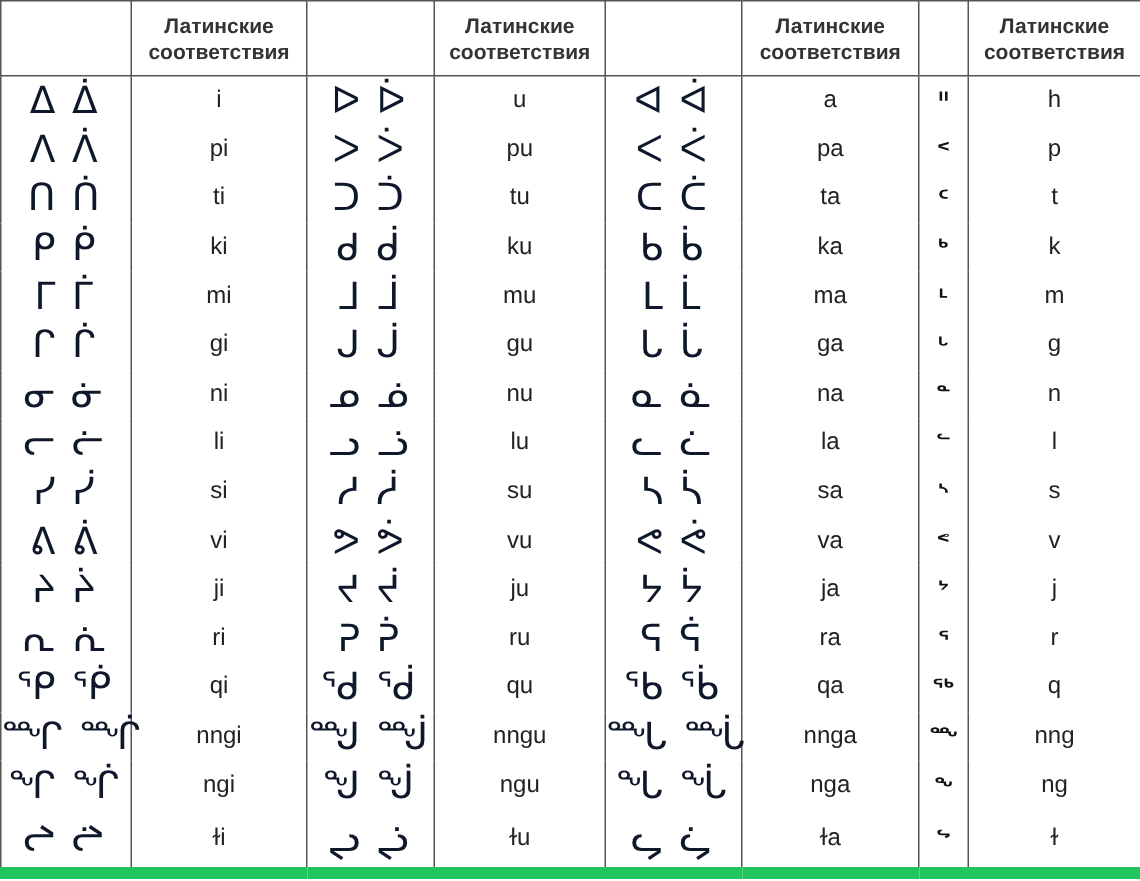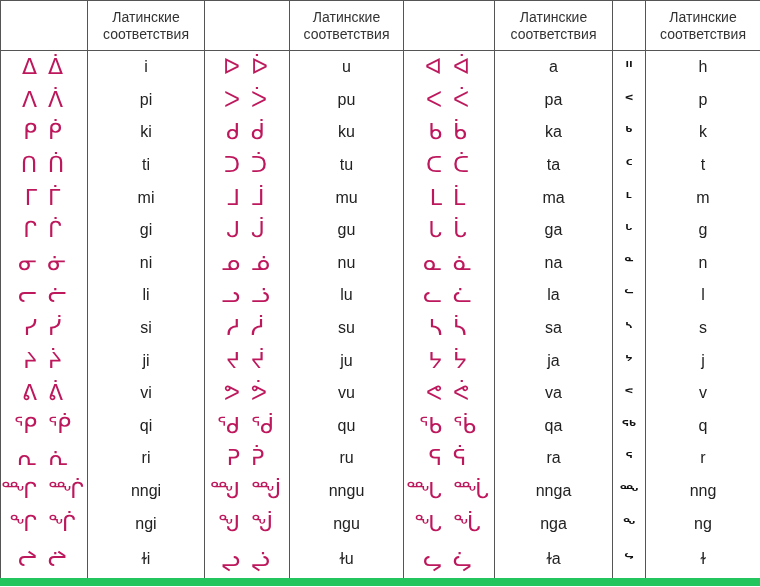--- a/index.html
+++ b/index.html
@@ -1,22 +1,22 @@
 <!DOCTYPE html>
 <html><head>
 <meta charset="utf-8">
 <style>
   html, body { margin:0; padding:0; background:#ffffff; }
   body { width:760px; height:587px; overflow:hidden; font-family:"Liberation Sans", "DejaVu Sans", sans-serif; color:#1a1a1a; }
   table.syl { border-collapse:collapse; width:760px; table-layout:fixed; position:absolute; left:0; top:0; }
   table.syl td, table.syl th { border-left:1.5px solid #555; border-right:1.5px solid #555; padding:0; text-align:center; vertical-align:middle; }
-  table.syl thead th { height:49px; font-weight:normal; font-size:14px; line-height:17px; color:#333; border-top:1.5px solid #555; border-bottom:1.5px solid #555; }
+  table.syl thead th { height:49px; font-weight:bold; font-size:14px; line-height:17px; color:#333; border-top:1.5px solid #555; border-bottom:1.5px solid #555; }
   table.syl tbody td { height:32.6px; }
   table.syl tbody tr:last-child td { border-bottom:8px solid #22c55e; height:38px; }
-  td.sym { font-family:Liberation Sans, sans-serif; font-size:22px; letter-spacing:3px; white-space:nowrap; color:#be185d; }
+  td.sym { font-family:Liberation Sans, sans-serif; font-size:25px; letter-spacing:3px; white-space:nowrap; color:#0f172a; }
   td.final { font-family:"DejaVu Sans", sans-serif; font-size:15px; font-weight:bold; color:#111; white-space:nowrap; }
   td.lat { font-family:"Liberation Sans", sans-serif; font-size:16px; color:#222; }
   .sp { display:inline-block; width:8px; }
 </style>
 </head>
 <body>
 
 <table class="syl">
   <colgroup>
     <col style="width:87px">
@@ -55,40 +55,40 @@
         <td class="sym"><span>ᐱ</span><span class="sp"></span><span>ᐲ</span></td>
         <td class="lat"><span>pi</span></td>
         <td class="sym"><span>ᐳ</span><span class="sp"></span><span>ᐴ</span></td>
         <td class="lat"><span>pu</span></td>
         <td class="sym"><span>ᐸ</span><span class="sp"></span><span>ᐹ</span></td>
         <td class="lat"><span>pa</span></td>
         <td class="final"><span>ᑉ</span></td>
         <td class="lat"><span>p</span></td>
       </tr>
       <tr>
+        <td class="sym"><span>ᑎ</span><span class="sp"></span><span>ᑏ</span></td>
+        <td class="lat"><span>ti</span></td>
+        <td class="sym"><span>ᑐ</span><span class="sp"></span><span>ᑑ</span></td>
+        <td class="lat"><span>tu</span></td>
+        <td class="sym"><span>ᑕ</span><span class="sp"></span><span>ᑖ</span></td>
+        <td class="lat"><span>ta</span></td>
+        <td class="final"><span>ᑦ</span></td>
+        <td class="lat"><span>t</span></td>
+      </tr>
+      <tr>
         <td class="sym"><span>ᑭ</span><span class="sp"></span><span>ᑮ</span></td>
         <td class="lat"><span>ki</span></td>
         <td class="sym"><span>ᑯ</span><span class="sp"></span><span>ᑰ</span></td>
         <td class="lat"><span>ku</span></td>
         <td class="sym"><span>ᑲ</span><span class="sp"></span><span>ᑳ</span></td>
         <td class="lat"><span>ka</span></td>
         <td class="final"><span>ᒃ</span></td>
         <td class="lat"><span>k</span></td>
       </tr>
       <tr>
-        <td class="sym"><span>ᑎ</span><span class="sp"></span><span>ᑏ</span></td>
-        <td class="lat"><span>ti</span></td>
-        <td class="sym"><span>ᑐ</span><span class="sp"></span><span>ᑑ</span></td>
-        <td class="lat"><span>tu</span></td>
-        <td class="sym"><span>ᑕ</span><span class="sp"></span><span>ᑖ</span></td>
-        <td class="lat"><span>ta</span></td>
-        <td class="final"><span>ᑦ</span></td>
-        <td class="lat"><span>t</span></td>
-      </tr>
-      <tr>
         <td class="sym"><span>ᒥ</span><span class="sp"></span><span>ᒦ</span></td>
         <td class="lat"><span>mi</span></td>
         <td class="sym"><span>ᒧ</span><span class="sp"></span><span>ᒨ</span></td>
         <td class="lat"><span>mu</span></td>
         <td class="sym"><span>ᒪ</span><span class="sp"></span><span>ᒫ</span></td>
         <td class="lat"><span>ma</span></td>
         <td class="final"><span>ᒻ</span></td>
         <td class="lat"><span>m</span></td>
       </tr>
       <tr>
@@ -125,60 +125,60 @@
         <td class="sym"><span>ᓯ</span><span class="sp"></span><span>ᓰ</span></td>
         <td class="lat"><span>si</span></td>
         <td class="sym"><span>ᓱ</span><span class="sp"></span><span>ᓲ</span></td>
         <td class="lat"><span>su</span></td>
         <td class="sym"><span>ᓴ</span><span class="sp"></span><span>ᓵ</span></td>
         <td class="lat"><span>sa</span></td>
         <td class="final"><span>ᔅ</span></td>
         <td class="lat"><span>s</span></td>
       </tr>
       <tr>
+        <td class="sym"><span>ᕕ</span><span class="sp"></span><span>ᕖ</span></td>
+        <td class="lat"><span>vi</span></td>
+        <td class="sym"><span>ᕗ</span><span class="sp"></span><span>ᕘ</span></td>
+        <td class="lat"><span>vu</span></td>
+        <td class="sym"><span>ᕙ</span><span class="sp"></span><span>ᕚ</span></td>
+        <td class="lat"><span>va</span></td>
+        <td class="final"><span>ᕝ</span></td>
+        <td class="lat"><span>v</span></td>
+      </tr>
+      <tr>
         <td class="sym"><span>ᔨ</span><span class="sp"></span><span>ᔩ</span></td>
         <td class="lat"><span>ji</span></td>
         <td class="sym"><span>ᔪ</span><span class="sp"></span><span>ᔫ</span></td>
         <td class="lat"><span>ju</span></td>
         <td class="sym"><span>ᔭ</span><span class="sp"></span><span>ᔮ</span></td>
         <td class="lat"><span>ja</span></td>
         <td class="final"><span>ᔾ</span></td>
         <td class="lat"><span>j</span></td>
       </tr>
       <tr>
-        <td class="sym"><span>ᕕ</span><span class="sp"></span><span>ᕖ</span></td>
-        <td class="lat"><span>vi</span></td>
-        <td class="sym"><span>ᕗ</span><span class="sp"></span><span>ᕘ</span></td>
-        <td class="lat"><span>vu</span></td>
-        <td class="sym"><span>ᕙ</span><span class="sp"></span><span>ᕚ</span></td>
-        <td class="lat"><span>va</span></td>
-        <td class="final"><span>ᕝ</span></td>
-        <td class="lat"><span>v</span></td>
+        <td class="sym"><span>ᕆ</span><span class="sp"></span><span>ᕇ</span></td>
+        <td class="lat"><span>ri</span></td>
+        <td class="sym"><span>ᕈ</span><span class="sp"></span><span>ᕉ</span></td>
+        <td class="lat"><span>ru</span></td>
+        <td class="sym"><span>ᕋ</span><span class="sp"></span><span>ᕌ</span></td>
+        <td class="lat"><span>ra</span></td>
+        <td class="final"><span>ᕐ</span></td>
+        <td class="lat"><span>r</span></td>
       </tr>
       <tr>
         <td class="sym"><span>ᕿ</span><span class="sp"></span><span>ᖀ</span></td>
         <td class="lat"><span>qi</span></td>
         <td class="sym"><span>ᖁ</span><span class="sp"></span><span>ᖂ</span></td>
         <td class="lat"><span>qu</span></td>
         <td class="sym"><span>ᖃ</span><span class="sp"></span><span>ᖄ</span></td>
         <td class="lat"><span>qa</span></td>
         <td class="final"><span>ᖅ</span></td>
         <td class="lat"><span>q</span></td>
       </tr>
       <tr>
-        <td class="sym"><span>ᕆ</span><span class="sp"></span><span>ᕇ</span></td>
-        <td class="lat"><span>ri</span></td>
-        <td class="sym"><span>ᕈ</span><span class="sp"></span><span>ᕉ</span></td>
-        <td class="lat"><span>ru</span></td>
-        <td class="sym"><span>ᕋ</span><span class="sp"></span><span>ᕌ</span></td>
-        <td class="lat"><span>ra</span></td>
-        <td class="final"><span>ᕐ</span></td>
-        <td class="lat"><span>r</span></td>
-      </tr>
-      <tr>
         <td class="sym"><span>ᙱ</span><span class="sp"></span><span>ᙲ</span></td>
         <td class="lat"><span>nngi</span></td>
         <td class="sym"><span>ᙳ</span><span class="sp"></span><span>ᙴ</span></td>
         <td class="lat"><span>nngu</span></td>
         <td class="sym"><span>ᙵ</span><span class="sp"></span><span>ᙶ</span></td>
         <td class="lat"><span>nnga</span></td>
         <td class="final"><span>ᖖ</span></td>
         <td class="lat"><span>nng</span></td>
       </tr>
       <tr>

